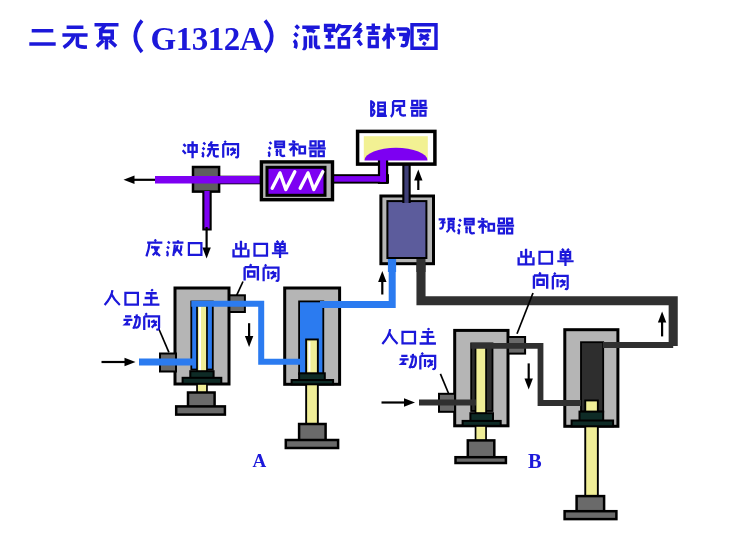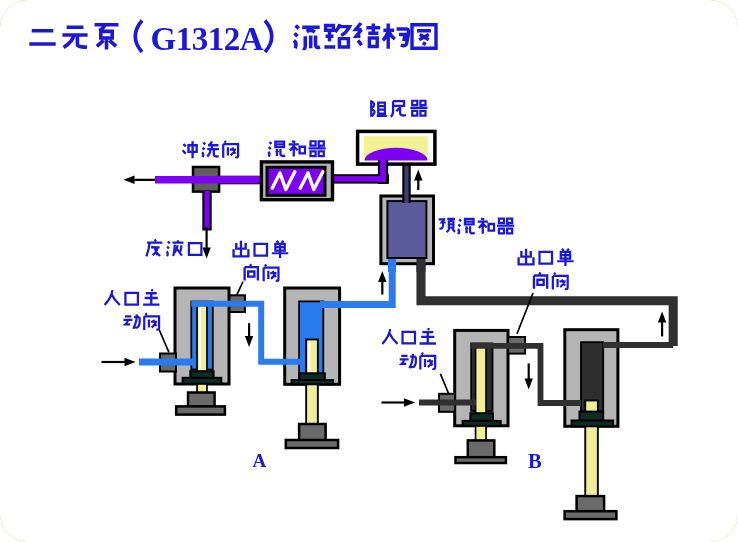--- a/index.html
+++ b/index.html
@@ -1,16 +1,16 @@
 <!DOCTYPE html>
 <html><head>
 <meta charset="utf-8">
 <style>
 html,body{margin:0;padding:0;background:#fff;}
-#page{position:relative;width:738px;height:542px;background:#84cc16;overflow:hidden;border-radius:28px;}
+#page{position:relative;width:738px;height:542px;background:#84cc16;overflow:hidden;}
 text{font-family:"Liberation Serif",serif;font-weight:bold;}
 </style>
 </head>
 <body>
 <div id="page">
 <svg width="738" height="542" viewBox="0 0 738 542" xmlns="http://www.w3.org/2000/svg">
 <defs>
 <g id="arrR">
           <path d="M0,0 L-11,-4.2 L-11,4.2 Z" fill="#000"></path>
         </g>

